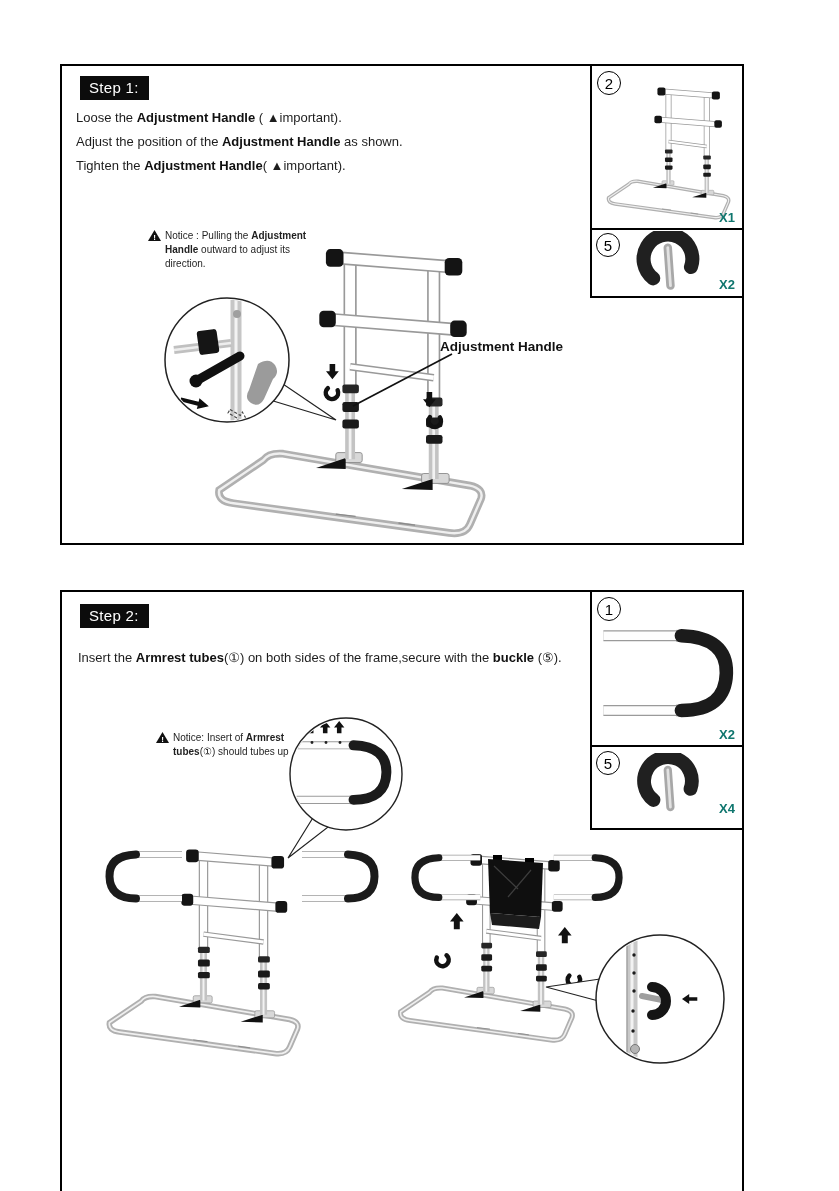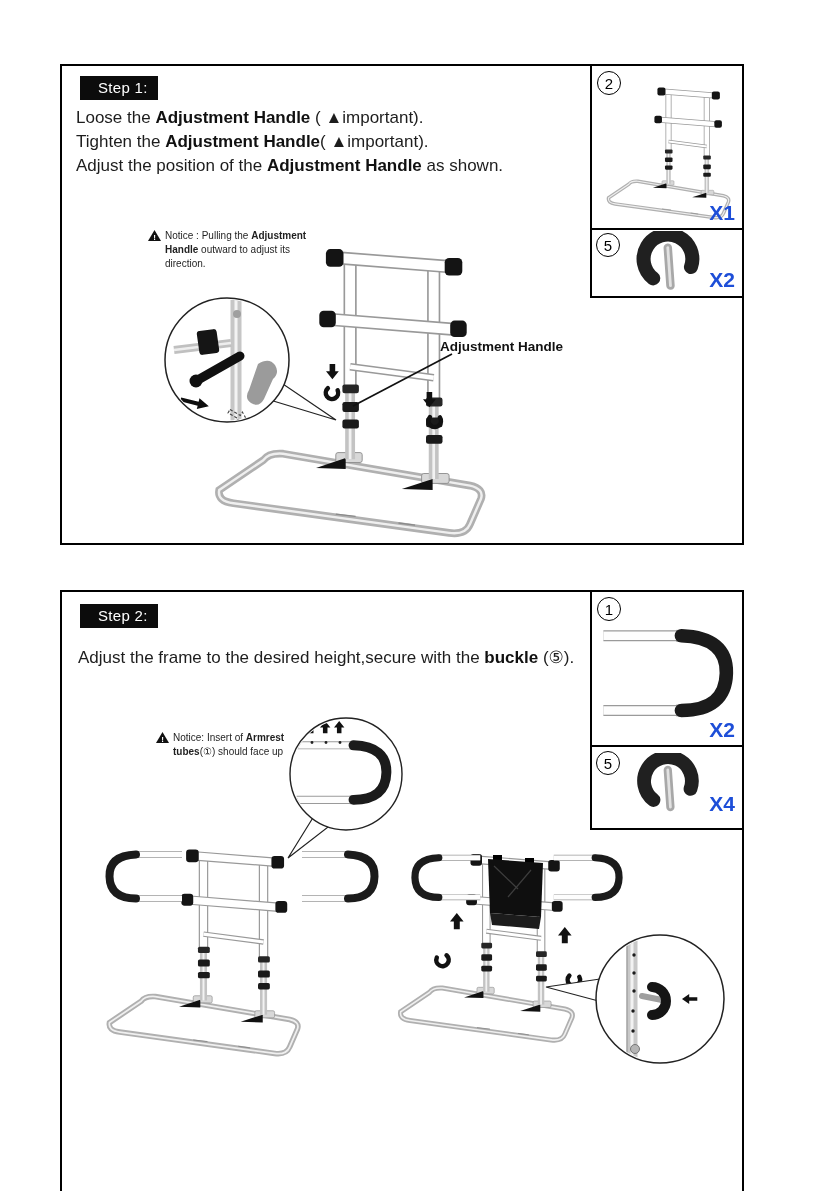--- a/index.html
+++ b/index.html
@@ -6,40 +6,40 @@
   html,body { background:#fff; }
   body {
     width:839px; height:1191px; position:relative;
     font-family:"Liberation Sans", sans-serif; color:#1c1c1c;
     overflow:hidden;
   }
   .abs { position:absolute; }
   .panel { position:absolute; border:2px solid #000; background:#fff; }
   .steph {
     position:absolute; background:#0c0c0c; color:#fff;
-    font-size:15px; padding:3px 10px 4px 18px; letter-spacing:0.3px;
+    font-size:15px; padding:3px 10px 4px 9px; letter-spacing:0.3px;
   }
   .ins-wrap { position:absolute; }
-  .ins { font-size:17px; line-height:24px; white-space:nowrap; color:#1d1d1d; }
+  .ins { font-size:13px; line-height:24px; white-space:nowrap; color:#1d1d1d; }
   .ins2 { line-height:27px; }
   .ins b { font-weight:bold; color:#111; }
   .notice { position:absolute; display:flex; gap:4px; align-items:flex-start; }
   .notice .ntxt { font-size:10px; line-height:13.8px; color:#1f1f1f; }
   .notice .ntxt b { font-weight:bold; }
   .warn { flex:0 0 auto; margin-top:1px; }
   .dlabel { position:absolute; font-weight:bold; font-size:13.5px; color:#111; white-space:nowrap; }
   .partsbox { position:absolute; border:2px solid #000; background:#fff; }
   .pcell { position:relative; width:100%; }
   .pcell.divide { border-bottom:2px solid #000; }
   .pnum {
     position:absolute; width:24px; height:24px; border:1.7px solid #000; border-radius:50%;
     display:flex; align-items:center; justify-content:center;
     font-size:15px; color:#000; background:#fff; z-index:2;
   }
-  .qty { position:absolute; font-weight:bold; font-size:21px; color:#1d4ed8;text-align:right; }
+  .qty { position:absolute; font-weight:bold; font-size:13px; color:#0f766e;text-align:right; }
   svg { display:block; }
 </style>
 </head>
 <body>
 
 <svg width="0" height="0" style="position:absolute" aria-hidden="true">
   <defs>
     <g id="sym-bedframe">
       <path d="M70,207 L240,236 Q253,239 250,248 L240,271 Q236,281 221,279 L25,252 Q10,250 12,240 L52,213 Q57,206 70,207 Z" fill="none" stroke="#b0b0b0" stroke-width="7"></path>
       <path d="M70,207 L240,236 Q253,239 250,248 L240,271 Q236,281 221,279 L25,252 Q10,250 12,240 L52,213 Q57,206 70,207 Z" fill="none" stroke="#efefef" stroke-width="2.2"></path>
@@ -97,22 +97,22 @@
     <path id="sym-arrup" d="M8,0 L16,10 H11.5 V19 H4.5 V10 H0 Z" fill="#111"></path>
     <path id="sym-arrleft" d="M0,5.5 L8,0 V3.5 H17 V7.5 H8 V11 Z" fill="#111"></path>
   </defs>
 </svg>
 
 <section class="panel" style="left:60px; top:64px; width:684px; height:481px;">
   <div class="steph" style="left:18px; top:10px;">Step 1:</div>
 
   <div class="ins-wrap" style="left:14px; top:40px;">
     <p class="ins"><span>Loose the </span><b>Adjustment Handle</b><span>  ( ▲important).</span></p>
+    <p class="ins"><span>Adjust the position of the </span><b>Adjustment Handle</b><span> as shown.</span></p>
     <p class="ins"><span>Tighten the </span><b>Adjustment Handle</b><span>( ▲important).</span></p>
-    <p class="ins"><span>Adjust the position of the </span><b>Adjustment Handle</b><span> as shown.</span></p>
   </div>
 
   <div class="notice" style="left:86px; top:163px; width:172px;">
     <svg class="warn" width="13" height="12" viewBox="0 0 13 12">
       <path d="M6.5,0 L13,11 H0 Z" fill="#111"></path>
       <text x="6.5" y="10" fill="#fff" font-size="8" text-anchor="middle" font-weight="bold" font-family="Liberation Sans, sans-serif">!</text>
     </svg>
     <div class="ntxt"><span>Notice :  Pulling the </span><b>Adjustment Handle</b><span> outward to adjust its direction.</span></div>
   </div>
 
@@ -175,29 +175,29 @@
       <use href="#sym-buckle"></use>
     </svg>
     <span class="qty" style="right:7px; bottom:2px;">X2</span>
   </div>
 </div>
 
 <section class="panel" style="left:60px; top:590px; width:684px; height:628px;">
   <div class="steph" style="left:18px; top:12px;">Step 2:</div>
 
   <div class="ins-wrap" style="left:16px; top:52px;">
-    <p class="ins ins2"><span>Adjust the frame to the desired height,secure with the </span><b>buckle</b><span> (⑤).</span></p>
+    <p class="ins ins2"><span>Insert the </span><b>Armrest tubes</b><span>(①) on both sides of the frame,secure with the </span><b>buckle</b><span> (⑤).</span></p>
   </div>
 
   <div class="notice" style="left:94px; top:139px; width:138px;">
     <svg class="warn" width="13" height="12" viewBox="0 0 13 12">
       <path d="M6.5,0 L13,11 H0 Z" fill="#111"></path>
       <text x="6.5" y="10" fill="#fff" font-size="8" text-anchor="middle" font-weight="bold" font-family="Liberation Sans, sans-serif">!</text>
     </svg>
-    <div class="ntxt"><span>Notice: Insert of </span><b>Armrest tubes</b><span>(①) should face up</span></div>
+    <div class="ntxt"><span>Notice: Insert of </span><b>Armrest tubes</b><span>(①) should tubes up</span></div>
   </div>
 
   <svg class="abs" style="left:224px; top:120px;" width="122" height="150" viewBox="0 0 122 150">
     <path d="M28,104 L2,146 L46,112 Z" fill="#fff" stroke="#222" stroke-width="1.2"></path>
     <circle cx="60" cy="62" r="56" fill="#fff" stroke="#222" stroke-width="1.4"></circle>
     <clipPath id="cp3">
         <circle cx="60" cy="62" r="54.5"></circle>
       </clipPath>
     <g clip-path="url(#cp3)">
       <g transform="translate(8,24) scale(0.62)">

